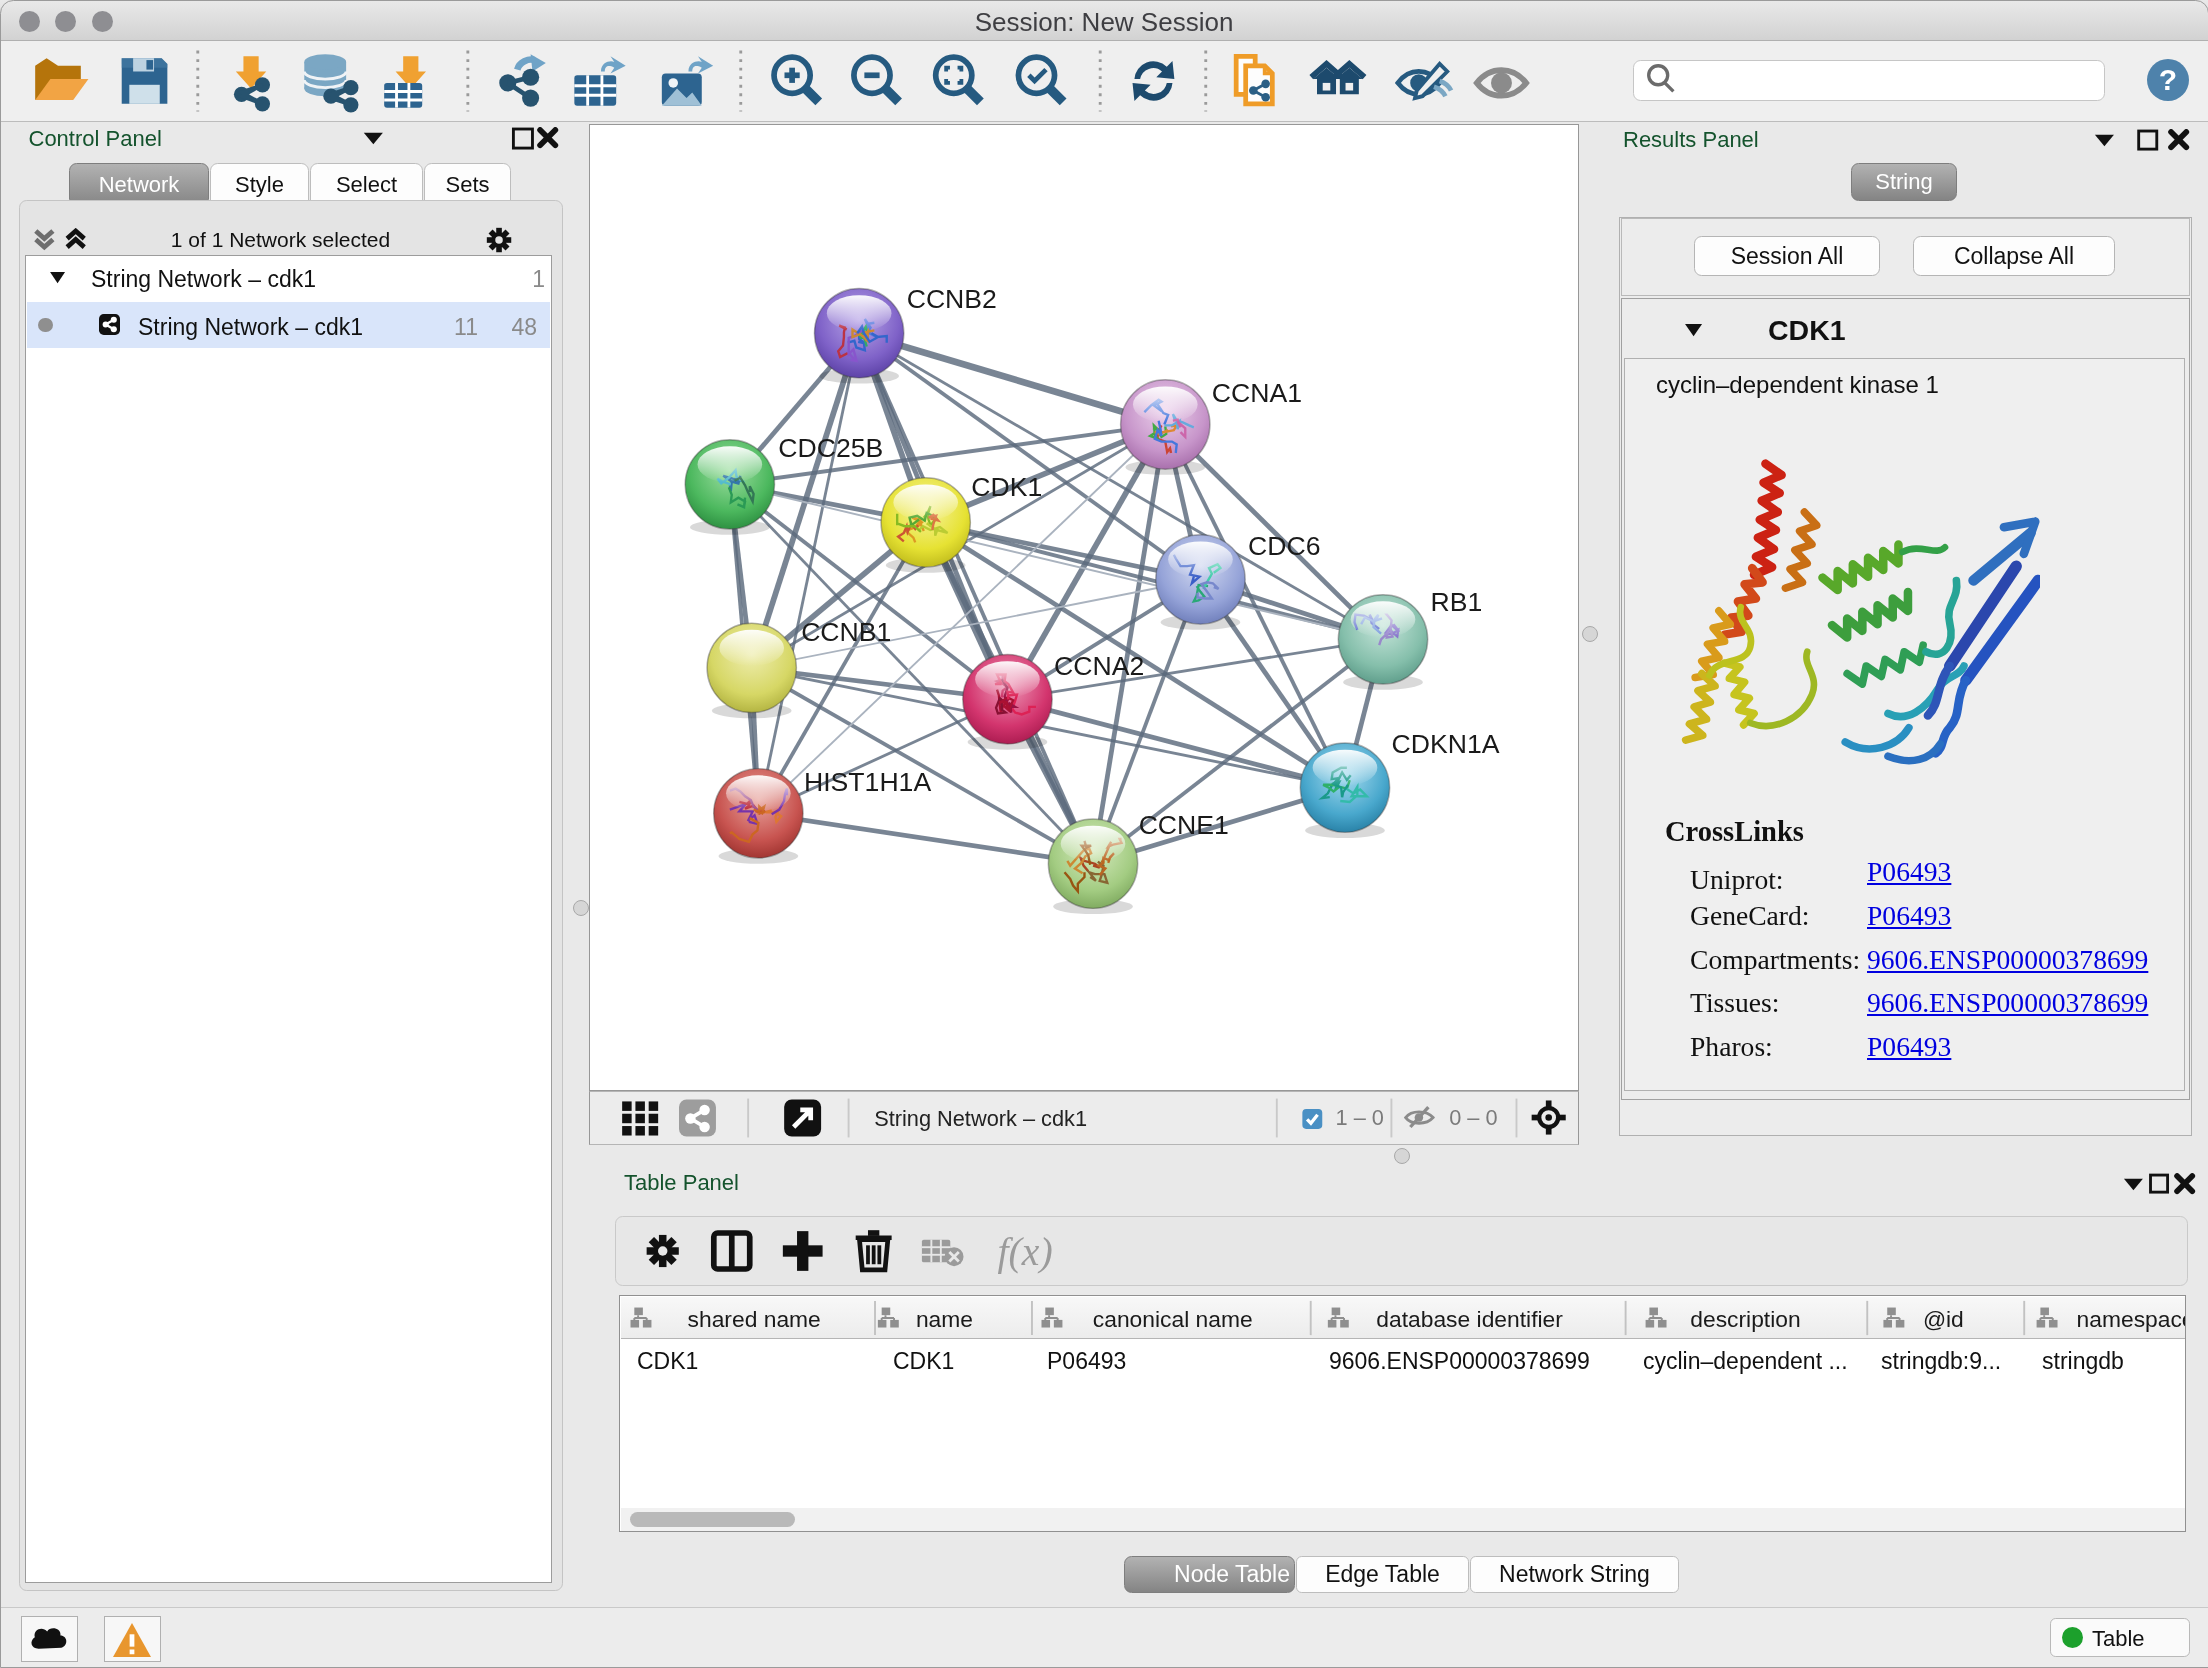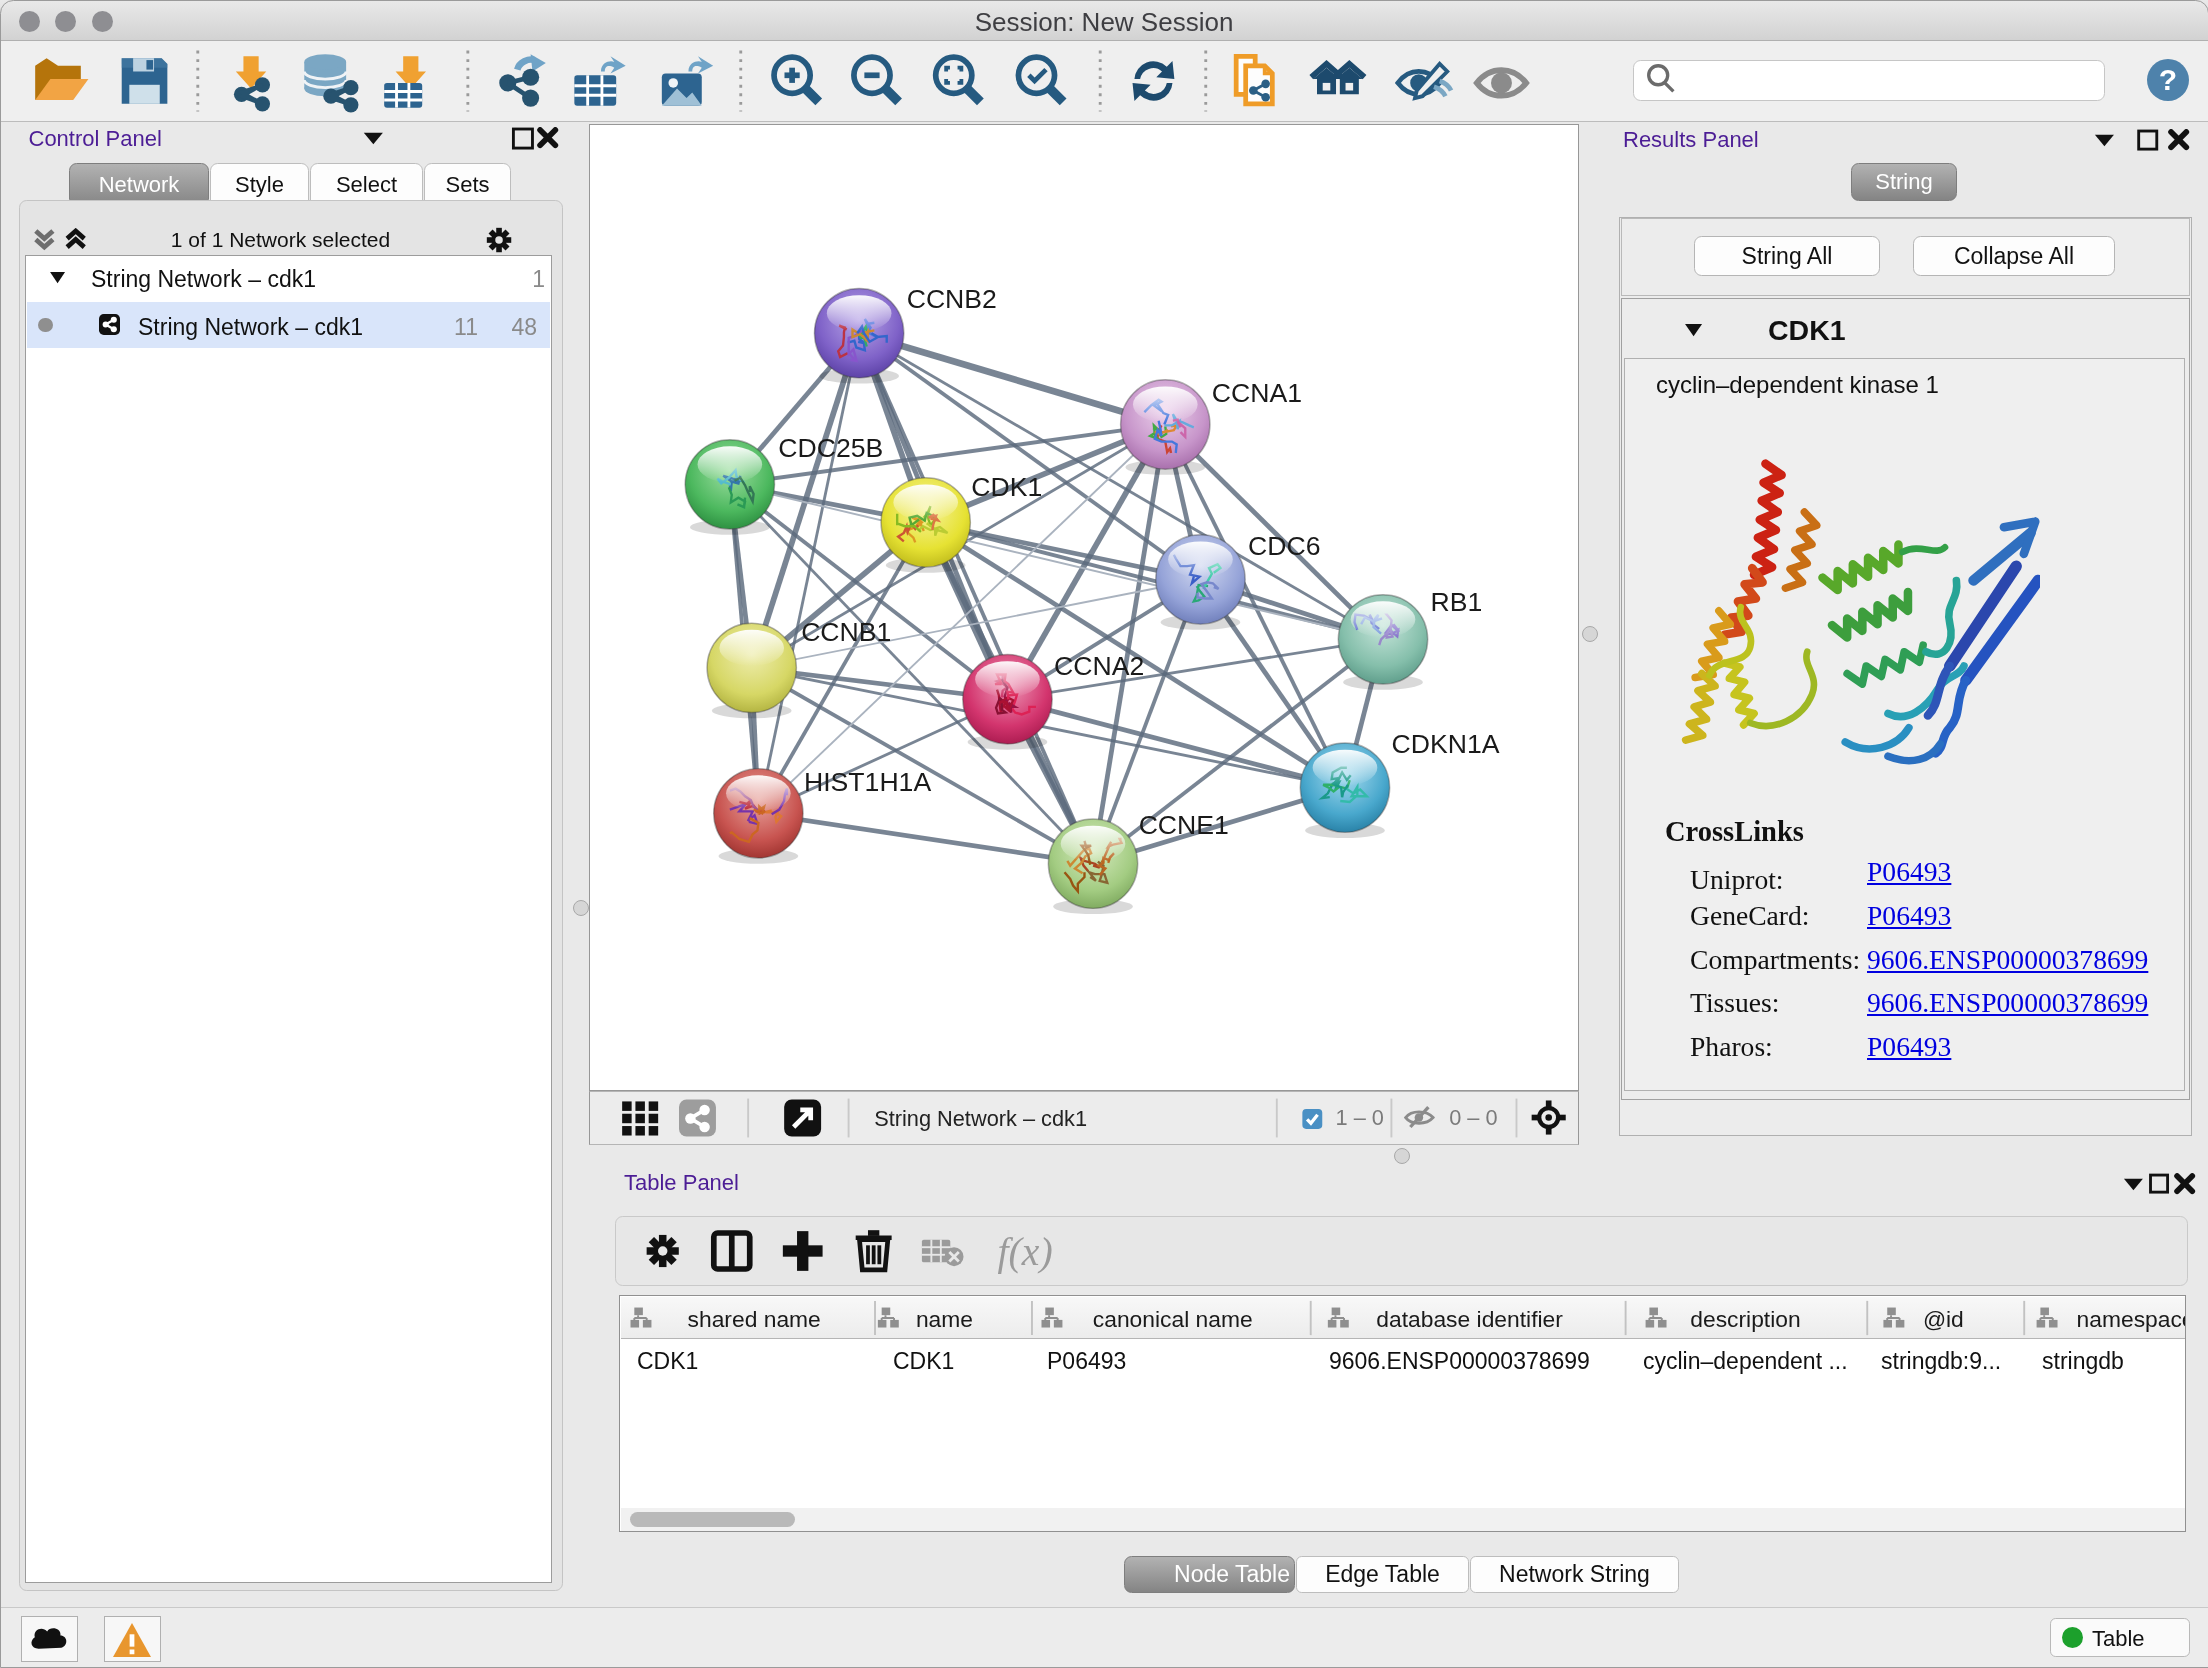--- a/index.html
+++ b/index.html
@@ -7,21 +7,21 @@
  font-family:"Liberation Sans",sans-serif;background:#e9e9e9;}
 .abs{position:absolute;}
 .titlebar{left:0;top:0;width:2208px;height:40px;
  background:linear-gradient(#e9e9e9,#d2d2d2);border-bottom:1px solid #b0b0b0;}
 .tl{width:21px;height:21px;border-radius:50%;background:#8e8e92;top:10.5px;}
 .titletext{top:6.7px;left:0;width:2208px;text-align:center;font-size:26px;font-weight:500;color:#3e3e42;}
 .toolbar{left:0;top:41px;width:2208px;height:80px;background:#efefef;border-bottom:1.9px solid #bcbcbc;}
 .searchbox{left:1633px;top:60px;width:470px;height:39px;background:#fff;border:1.9px solid #c6c6c6;border-radius:7.6px;}
 .helpbtn{left:2147px;top:59px;width:42px;height:42px;border-radius:50%;background:#4e82ab;color:#fff;
  font-size:30px;font-weight:bold;text-align:center;line-height:42px;}
-.panelTitle{font-size:22px;color:#4c1d95;}
+.panelTitle{font-size:22px;color:#14532d;}
 .tab{height:44px;border:1px solid #bdbdbd;background:#fdfdfd;color:#111;font-size:22px;box-sizing:border-box;
  text-align:center;display:flex;align-items:center;justify-content:center;border-radius:7.6px 7.6px 0 0;}
 .tabsel{background:linear-gradient(#b2b2b2,#848484);color:#fff;border:1px solid #7e7e7e;border-radius:7.6px;}
 .whitebox{background:#fff;border:1.9px solid #9c9c9c;}
 .btn{background:#fdfdfd;border:1.9px solid #b5b5b5;border-radius:7.6px;color:#111;
  display:flex;align-items:center;justify-content:center;font-size:23px;}
 .dot{width:14.3px;height:14.3px;border-radius:50%;background:#d6d6d6;border:1px solid #a8a8a8;}
 .serif{font-family:"Liberation Serif",serif;}
 .lnk{color:#0000e0;text-decoration:underline;}
 </style>
@@ -588,21 +588,21 @@
 
 <div class="abs panelTitle" style="left:1623px;top:127px;">Results Panel</div>
 <svg class="abs" style="left:2093px;top:129px;" width="99" height="25" xmlns="http://www.w3.org/2000/svg" viewBox="0 0 104 26">
 <path d="M2,6 L22,6 L12,18 Z" fill="#111"></path>
 <rect x="48" y="2" width="19" height="19" fill="none" stroke="#111" stroke-width="3"></rect>
 <path d="M82,3 L98,19 M98,3 L82,19" stroke="#111" stroke-width="6" stroke-linecap="round"></path>
 </svg>
 <div class="abs tabsel" style="left:1851px;top:163px;width:104px;height:36px;font-size:22px;display:flex;align-items:center;justify-content:center;border-radius:7.6px;">String</div>
 <div class="abs" style="left:1619px;top:217px;width:573px;height:919px;background:#ececec;border:1px solid #b0b0b0;box-sizing:border-box;"></div>
 <div class="abs" style="left:1621px;top:218px;width:569px;height:78px;background:#ececec;border:1px solid #b9b9b9;box-sizing:border-box;"></div>
-<div class="abs btn" style="left:1694px;top:236px;width:184px;height:38px;">String All</div>
+<div class="abs btn" style="left:1694px;top:236px;width:184px;height:38px;">Session All</div>
 <div class="abs btn" style="left:1913px;top:236px;width:200px;height:38px;">Collapse All</div>
 <div class="abs" style="left:1621px;top:298px;width:569px;height:802px;background:#ececec;border:1px solid #a0a0a0;box-sizing:border-box;"></div>
 <svg class="abs" style="left:1684px;top:323px;" width="21" height="17" xmlns="http://www.w3.org/2000/svg" viewBox="0 0 22 18">
     <path d="M1,1 L19,1 L10,14 Z" fill="#111"></path>
   </svg>
 <div class="abs" style="left:1768px;top:314px;font-size:28.5px;font-weight:bold;color:#111;">CDK1</div>
 <div class="abs" style="left:1624px;top:358px;width:561px;height:733px;background:#efefef;border:1px solid #b0b0b0;box-sizing:border-box;"></div>
 <div class="abs" style="left:1656px;top:371px;font-size:24px;color:#111;">cyclin–dependent kinase 1</div>
 <svg class="abs" style="left:1660px;top:438px;" width="380" height="342" xmlns="http://www.w3.org/2000/svg" viewBox="0 0 400 360">
 <g fill="none" stroke-linecap="round">

